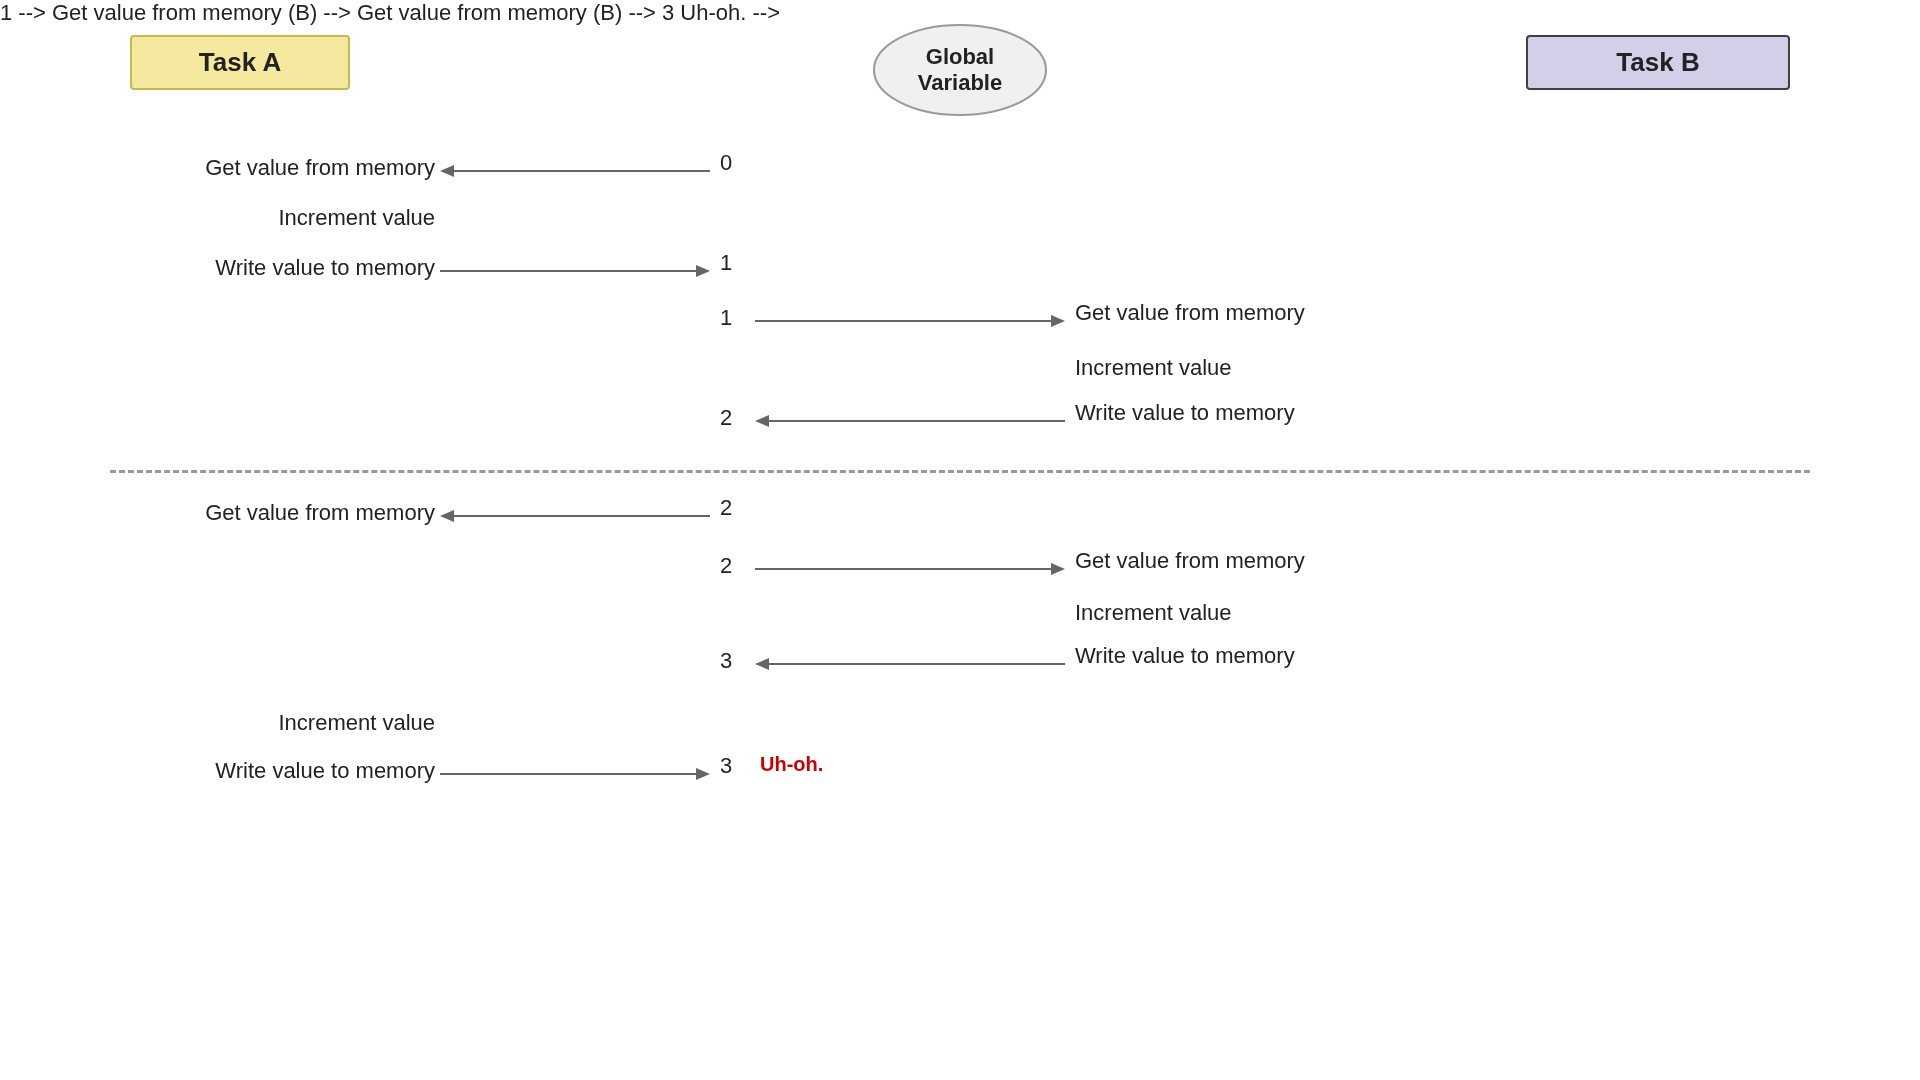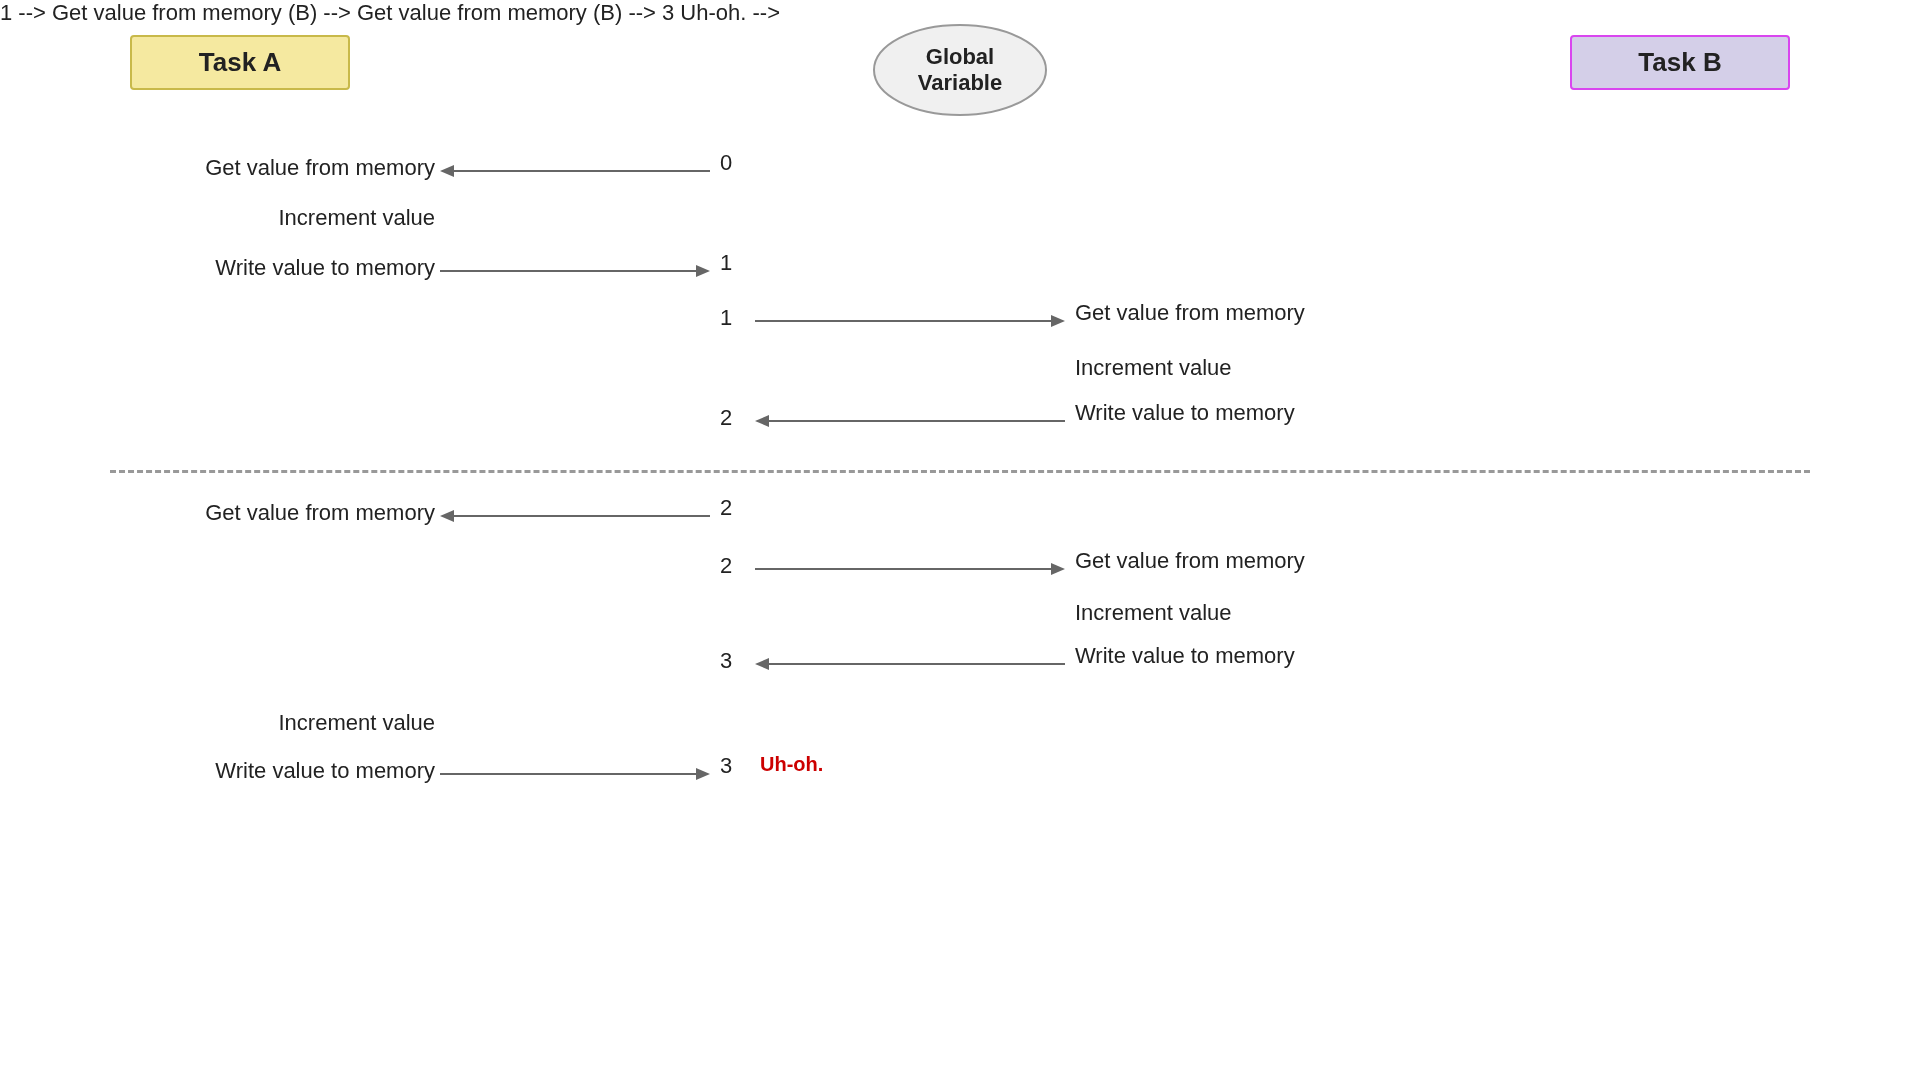--- a/index.html
+++ b/index.html
@@ -35,24 +35,24 @@
     .task-a {
       background: #f5e9a0;
       border: 2px solid #c8b94a;
       top: 35px;
       left: 130px;
       width: 220px;
     }
 
     .task-b {
       background: #d4cfe8;
-      border: 2px solid #d946ef;
+      border: 2px solid #404040;
       top: 35px;
       right: 130px;
-      width: 220px;
+      width: 264px;
     }
 
     
     .divider {
       position: absolute;
       width: 1700px;
       left: 110px;
       height: 2px;
       border-top: 3px dashed #999;
     }

